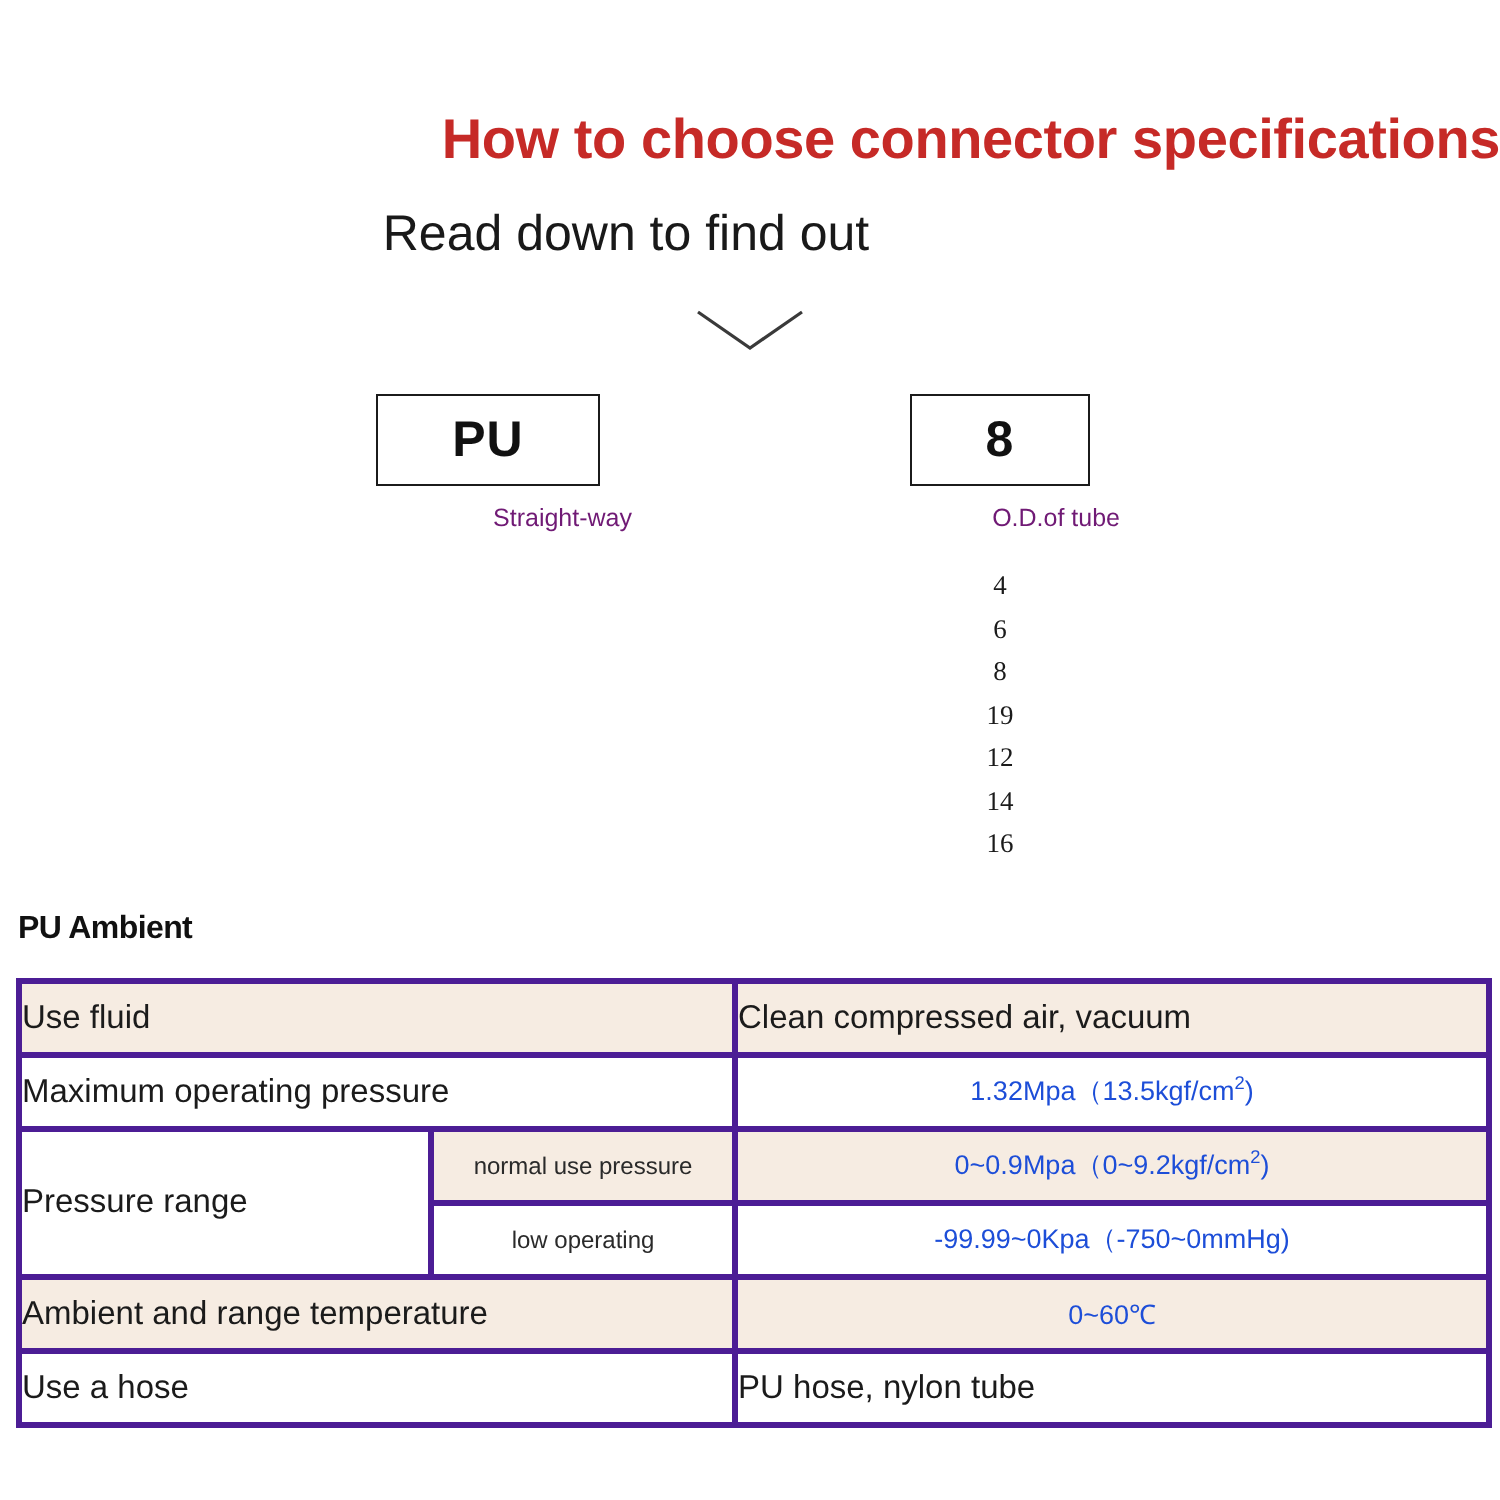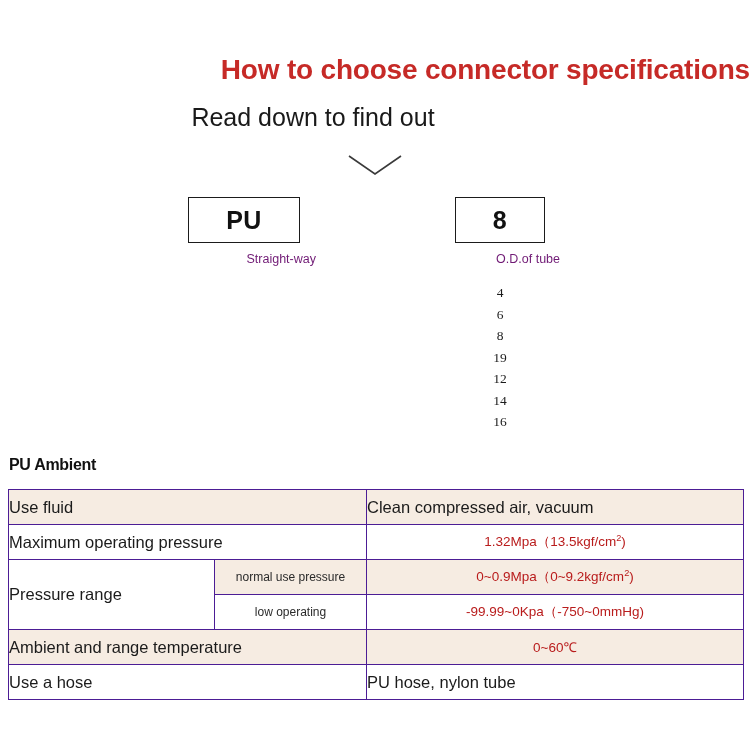--- a/index.html
+++ b/index.html
@@ -108,21 +108,21 @@
   
   .spec-table {
     position: absolute;
     left: 8px;
     top: 489px;
     width: 735px;
     border-collapse: collapse;
     table-layout: fixed;
   }
   .spec-table td {
-    border: 1px solid #4c1d95;
+    border: 3px solid #4c1d95;
     padding: 0;
     height: 34px;
     vertical-align: middle;
   }
   .beige { background: #f6ece2; }
   .white { background: #ffffff; }
 
   .lbl {
     font-size: 16.5px;
     color: #1b1b1b;
@@ -134,21 +134,21 @@
     color: #2a2a2a;
     text-align: center;
   }
   .val {
     font-size: 16.5px;
     color: #1b1b1b;
     text-align: left;
   }
   .val-small {
     font-size: 13.5px;
-    color: #b91c1c;
+    color: #1d4ed8;
     text-align: center;
   }
   .val sup, .val-small sup {
     font-size: 0.68em;
     vertical-align: super;
     line-height: 0;
   }
   .nowrap { white-space: nowrap; }
 </style>
 </head>

